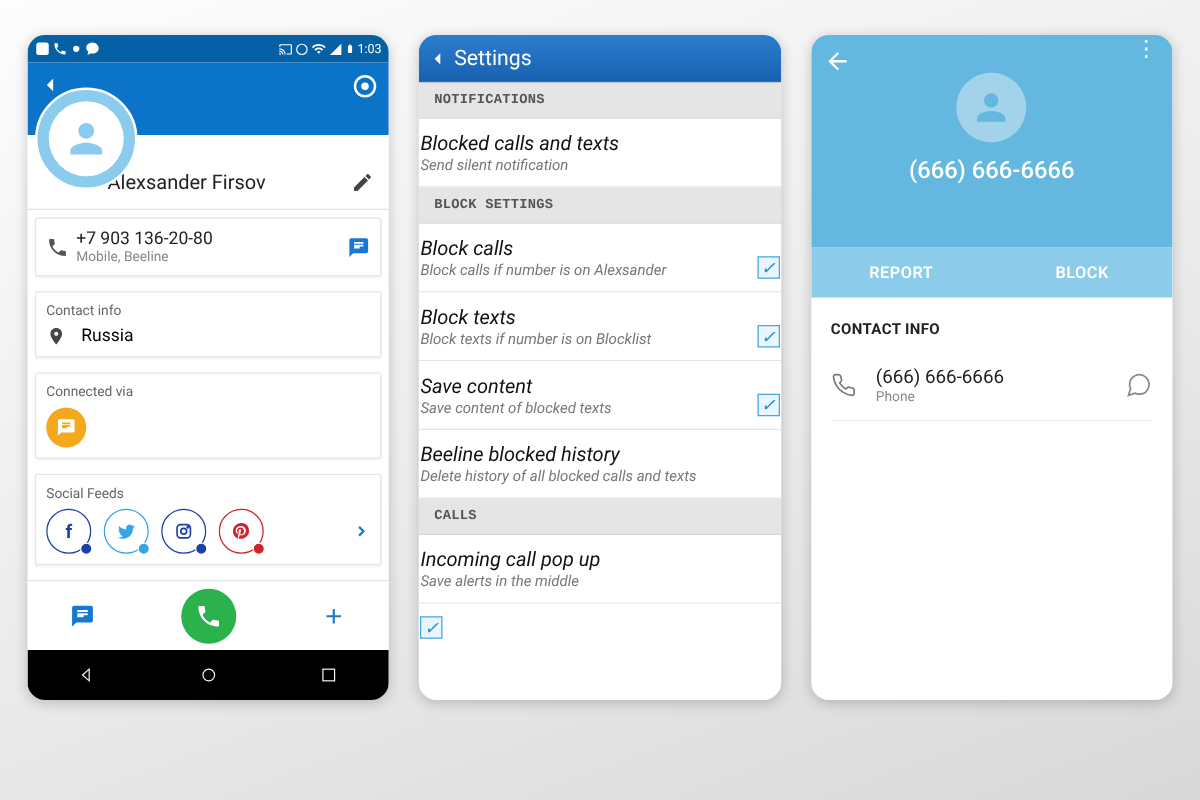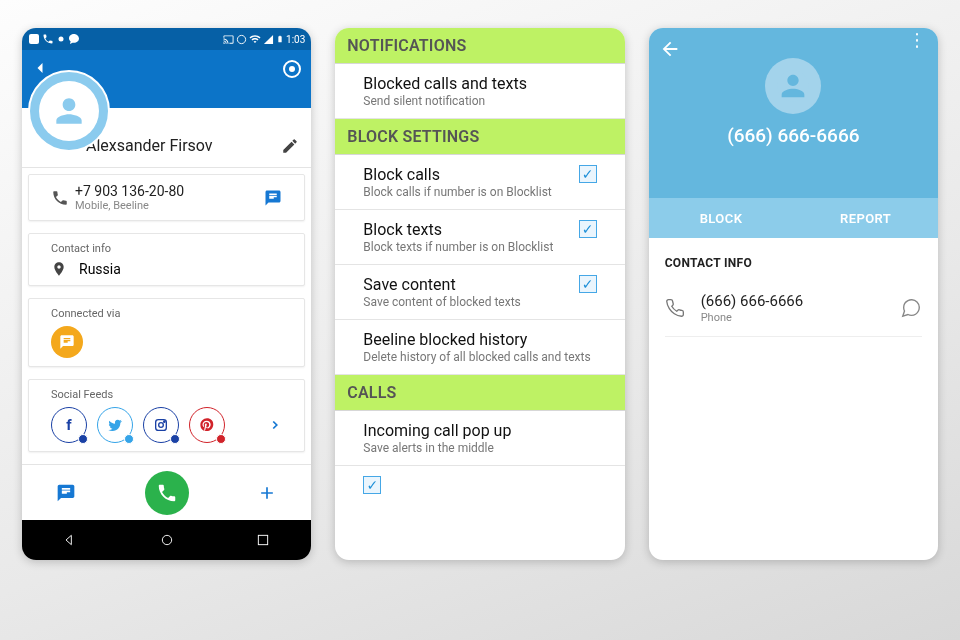--- a/index.html
+++ b/index.html
@@ -21,21 +21,21 @@
   .p1-status-right { display:flex; gap:2px; align-items:center; }
   .p1-header { height: 58px; background: #0c74c8; position: relative; }
   .p1-back { position:absolute; left:8px; top:8px; color:#fff; font-size:20px; }
   .p1-headicon { position:absolute; right:10px; top:10px; width:18px; height:18px; border:2px solid #fff; border-radius:50%; display:flex; align-items:center; justify-content:center;}
   .p1-headicon::after{ content:""; width:6px; height:6px; background:#fff; border-radius:50%; }
   .p1-row-name { height: 60px; background:#fff; position:relative; display:flex; align-items:flex-end; padding-left:64px; border-bottom:1px solid #e4e4e4;}
   .p1-avatar { position:absolute; left:6px; top:-38px; width:82px; height:82px; border-radius:50%; background:#8bcbee; display:flex; align-items:center; justify-content:center; border:2px solid #fff;}
   .p1-avatar-inner{ width:60px; height:60px; border-radius:50%; background:#fff; display:flex; align-items:center; justify-content:center; color:#8bcbee;}
   .p1-name { font-size:16px; color:#222; padding-bottom:12px;}
   .p1-edit { position:absolute; right:12px; bottom:12px; color:#444; }
-  .p1-card { margin:6px 6px; background:#fff; border:1px solid #e6e6e6; border-radius:2px; box-shadow:0 1px 2px rgba(0,0,0,0.06); padding:8px 22px;}
+  .p1-card { margin:6px 6px; background:#fff; border:1px solid #e6e6e6; border-radius:2px; box-shadow:0 1px 2px rgba(0,0,0,0.06); padding:8px 8px;}
   .p1-card-label { font-size:11px; color:#666; margin-bottom:6px;}
   .p1-phone-row { display:flex; align-items:center; }
   .p1-phone-ico { width:24px; color:#555; }
   .p1-phone-txt { flex:1; }
   .p1-phone-num { font-size:14px; color:#222;}
   .p1-phone-sub { font-size:11px; color:#888;}
   .p1-msg-ico { color:#1678d3; }
   .p1-loc-row { display:flex; align-items:center; gap:12px;}
   .p1-chat-ico { width:32px; height:32px; border-radius:50%; background:#f4a81c; display:flex; align-items:center; justify-content:center; color:#fff; margin-top:2px;}
   .p1-social-row{ display:flex; align-items:center; gap:10px; margin-top:4px;}
@@ -46,22 +46,22 @@
   .ig{ color:#1a41a5; border-color:#1a41a5;} .ig .social-dot{background:#1a41a5;}
   .pn{ color:#d1232a; border-color:#d1232a;} .pn .social-dot{background:#d1232a;}
   .p1-arrow{ margin-left:auto; color:#1678d3; font-size:18px;}
   .p1-bottom{ margin-top:auto; height:56px; border-top:1px solid #e4e4e4; background:#fff; display:flex; align-items:center; justify-content:space-around;}
   .p1-call-btn{ width:44px; height:44px; border-radius:50%; background:#2bb24c; color:#fff; display:flex; align-items:center; justify-content:center;}
   .p1-nav{ height:40px; background:#000; display:flex; align-items:center; justify-content:space-around; color:#fff;}
 
   
   .p2-header{ height:38px; background:linear-gradient(#2d7dce,#1861b1); display:flex; align-items:center; color:#fff; padding:0 6px; gap:4px; border-bottom:1px solid #0d4a8a;}
   .p2-title{ font-size:17px;}
-  .p2-section{ background:#bef264; padding:8px 12px; font-size:16px; font-weight:600; color:#555; border-bottom:1px solid #d7d7d7; letter-spacing:0.2px;}
-  .p2-item{ padding:10px 28px; border-bottom:1px solid #e4e4e4; display:flex; align-items:flex-start; justify-content:space-between; background:#fff;}
+  .p2-section{ background:#e5e5e5; padding:8px 12px; font-size:11px; font-weight:600; color:#555; border-bottom:1px solid #d7d7d7; letter-spacing:0.2px;font-family:Liberation Mono, monospace;}
+  .p2-item{ padding:10px 1px; border-bottom:1px solid #e4e4e4; display:flex; align-items:flex-end; justify-content:space-between; background:#fff;font-style:italic;}
   .p2-txt-main{ font-size:16px; color:#111;}
   .p2-txt-sub{ font-size:12px; color:#777; margin-top:1px;}
   .p2-check{ width:18px; height:18px; border:1px solid #45a7e6; display:flex; align-items:center; justify-content:center; color:#1f90d8; font-size:14px; background:#eaf5fd;}
 
   
   .p3-header{ height:170px; background:#64b7de; color:#fff; position:relative; display:flex; flex-direction:column; align-items:center; padding-top:8px;}
   .p3-back{ position:absolute; left:10px; top:10px; font-size:20px;}
   .p3-menu{ position:absolute; right:12px; top:10px; font-size:18px; letter-spacing:0px; line-height:4px;}
   .p3-avatar{ width:56px; height:56px; border-radius:50%; background:#a3d3eb; margin-top:22px; display:flex; align-items:center; justify-content:center; color:#fff;}
   .p3-num{ margin-top:10px; font-size:19px; font-weight:500;}
@@ -236,34 +236,42 @@
     <svg width="16" height="16" viewBox="0 0 24 24" fill="none" stroke="#fff" stroke-width="1.4">
         <circle cx="12" cy="12" r="7"></circle>
       </svg>
     <svg width="16" height="16" viewBox="0 0 24 24" fill="none" stroke="#fff" stroke-width="1.4">
         <rect x="5" y="5" width="14" height="14"></rect>
       </svg>
   </div>
 </div>
 
 <div class="phone">
+  <div class="p2-header">
+    <div>
+      <svg width="18" height="18" viewBox="0 0 24 24" fill="#fff">
+          <path d="M15 18l-6-6 6-6v12z"></path>
+        </svg>
+    </div>
+    <div class="p2-title">Settings</div>
+  </div>
 
   <div class="p2-section">NOTIFICATIONS</div>
   <div class="p2-item">
     <div>
       <div class="p2-txt-main">Blocked calls and texts</div>
       <div class="p2-txt-sub">Send silent notification</div>
     </div>
   </div>
 
   <div class="p2-section">BLOCK SETTINGS</div>
   <div class="p2-item">
     <div>
       <div class="p2-txt-main">Block calls</div>
-      <div class="p2-txt-sub">Block calls if number is on Blocklist</div>
+      <div class="p2-txt-sub">Block calls if number is on Alexsander</div>
     </div>
     <div class="p2-check">✓</div>
   </div>
   <div class="p2-item">
     <div>
       <div class="p2-txt-main">Block texts</div>
       <div class="p2-txt-sub">Block texts if number is on Blocklist</div>
     </div>
     <div class="p2-check">✓</div>
   </div>
@@ -303,22 +311,22 @@
     <div class="p3-menu">⋮</div>
     <div class="p3-avatar">
       <svg width="34" height="34" viewBox="0 0 24 24" fill="#64b7de">
           <circle cx="12" cy="12" r="11" fill="#a3d3eb"></circle>
           <path d="M12 12c2.2 0 4-1.8 4-4s-1.8-4-4-4-4 1.8-4 4 1.8 4 4 4zm0 2c-2.7 0-8 1.3-8 4v2h16v-2c0-2.7-5.3-4-8-4z" fill="#64b7de"></path>
         </svg>
     </div>
     <div class="p3-num">(666) 666-6666</div>
   </div>
   <div class="p3-tabs">
+    <div class="p3-tab">REPORT</div>
     <div class="p3-tab">BLOCK</div>
-    <div class="p3-tab">REPORT</div>
   </div>
   <div class="p3-body">
     <div class="p3-info-lbl">CONTACT INFO</div>
     <div class="p3-row">
       <div class="p3-ico">
         <svg width="20" height="20" viewBox="0 0 24 24" fill="none" stroke="#777" stroke-width="1.6">
             <path d="M22 16.92v3a2 2 0 0 1-2.18 2 19.79 19.79 0 0 1-8.63-3.07 19.5 19.5 0 0 1-6-6 19.79 19.79 0 0 1-3.07-8.67A2 2 0 0 1 4.11 2h3a2 2 0 0 1 2 1.72c.13.96.37 1.9.7 2.81a2 2 0 0 1-.45 2.11L8.09 9.91a16 16 0 0 0 6 6l1.27-1.27a2 2 0 0 1 2.11-.45c.91.33 1.85.57 2.81.7A2 2 0 0 1 22 16.92z"></path>
           </svg>
       </div>
       <div>

